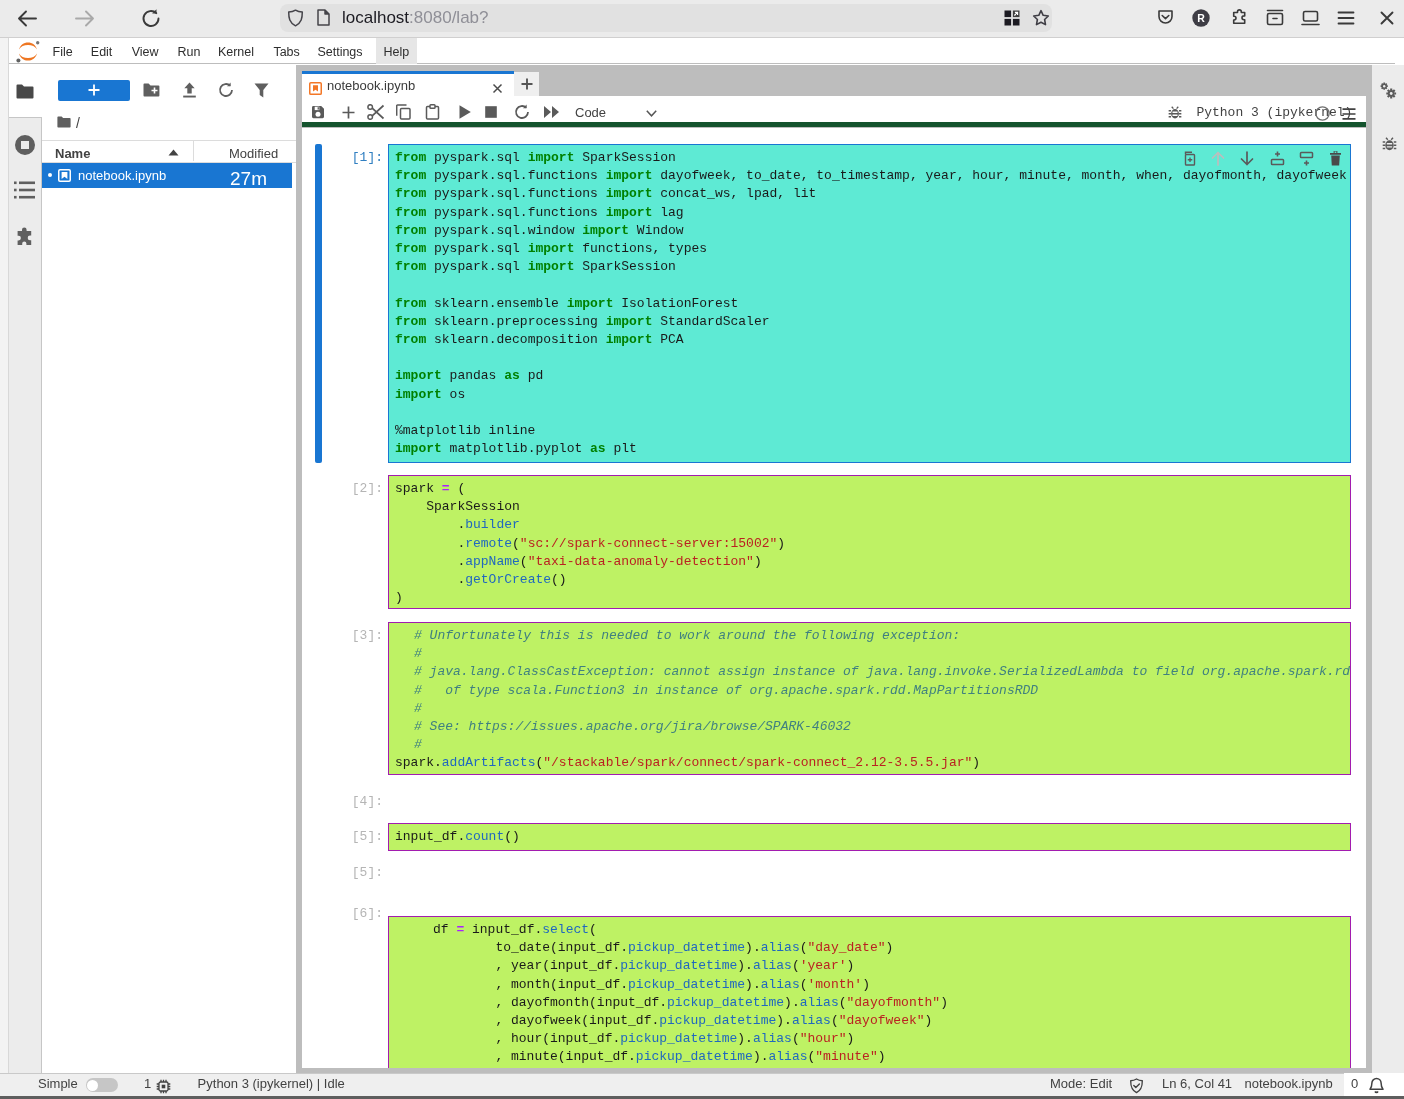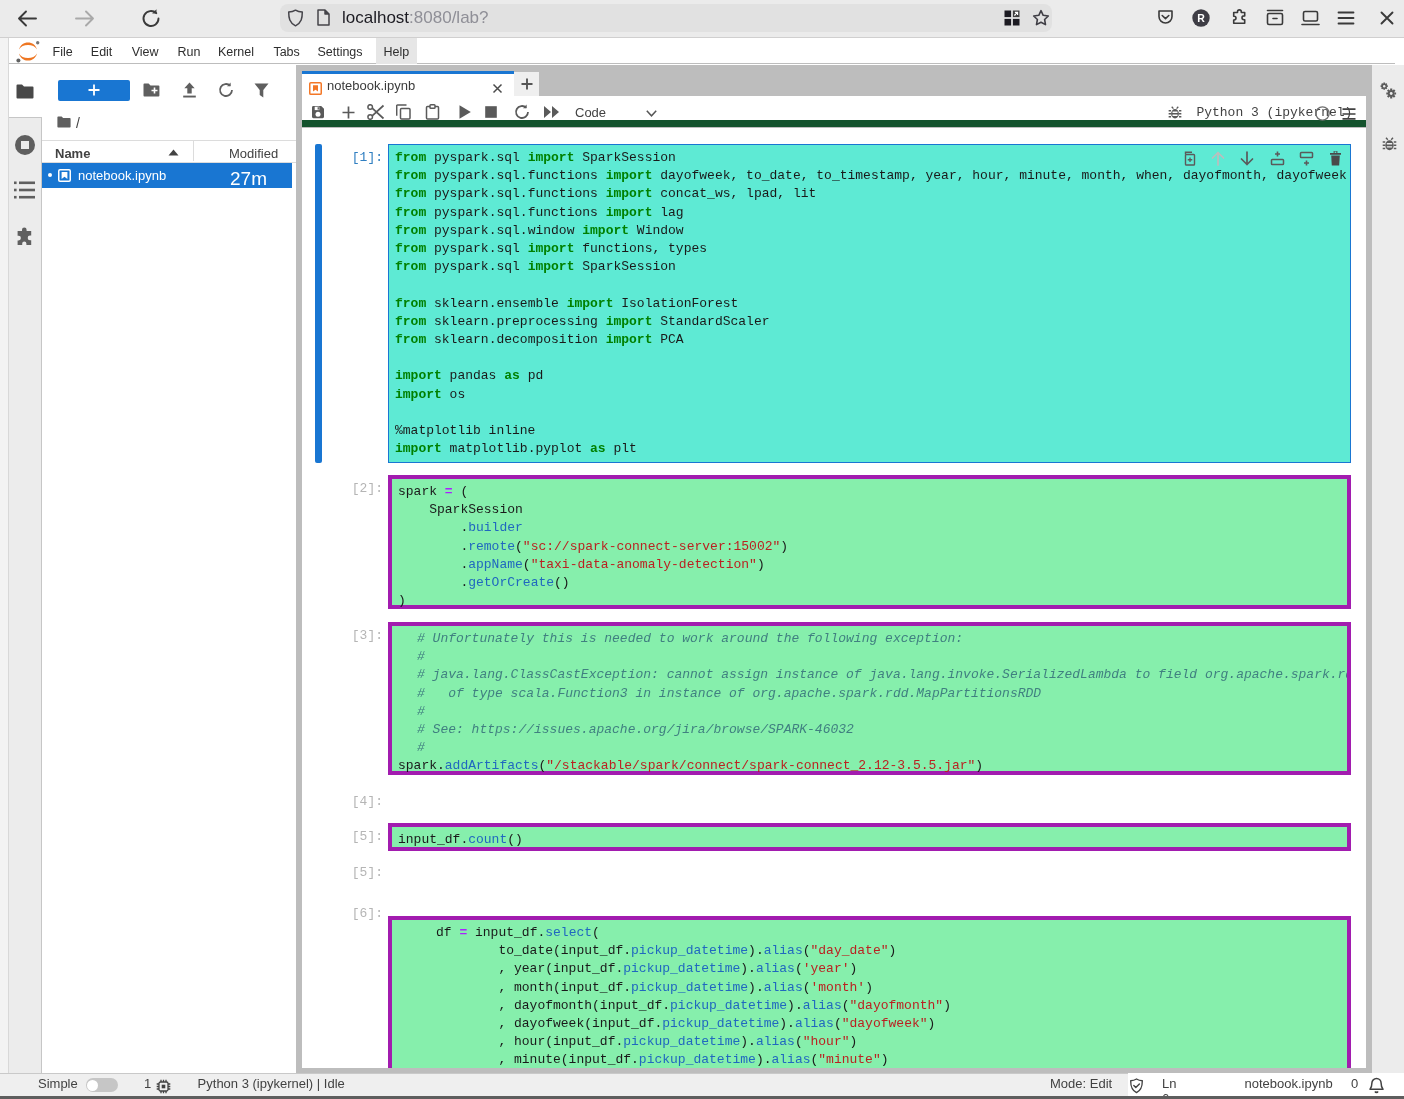--- a/index.html
+++ b/index.html
@@ -18,36 +18,36 @@
 
 #leftcol { left:0; top:38px; width:9px; height:1035px; background:#f3f3f3; border-right:1px solid #d8d8d8; }
 #sidestrip { left:9px; top:65px; width:33px; height:1008px; background:#ececec; }
 #sidesel { left:9px; top:65px; width:33px; height:52px; background:#fff; }
 #filepanel { left:42px; top:65px; width:254px; height:1008px; background:#fff; }
 #dock { left:296px; top:65px; width:1076px; height:1008px; background:#bdbdbd; }
 #rightstrip { left:1372px; top:65px; width:32px; height:1008px; background:#ececec; }
 
 #tab1 { left:6px; top:6px; width:212px; height:25px; background:#fff; border-top:3px solid #1976d2; }
 #tabplus { left:218px; top:7px; width:25px; height:24px; background:#efefef; }
-#nbtoolbar { left:6px; top:31px; width:1064px; height:31px; background:#fff; border-bottom:7px solid #14532d; }
+#nbtoolbar { left:6px; top:31px; width:1064px; height:31px; background:#fff; border-bottom:5px solid #14532d; }
 #nbarea { left:6px; top:63px; width:1064px; height:940px; background:#fff; overflow:hidden; }
 
-.cell { position:absolute; left:86px; width:963px; background:#86efac; border:4px solid #a21caf; }
+.cell { position:absolute; left:86px; width:963px; background:#bef264; border:1px solid #a21caf; }
 .cell.active { background:#5eead4; border:1px solid #1976d2; }
 .collapser { position:absolute; left:13px; width:7px; border-radius:2px; }
 .prompt { position:absolute; left:0; width:81px; text-align:right; font-family:"Liberation Mono", monospace; font-size:13px; line-height:18.2px; color:#b5b5b5; }
 .prompt.active { color:#307fc1; }
 pre.code { font-family:"Liberation Mono", monospace; font-size:13px; line-height:18.2px; color:#1a1a1a; padding:4px 0 4px 6px; white-space:pre; overflow:hidden; }
 .k { color:#008000; font-weight:bold; }
 .o { color:#aa22ff; font-weight:bold; }
 .p { color:#2068bf; }
 .s { color:#ba2121; }
 .c { color:#408080; font-style:italic;margin-left:19px; }
 
-#statusbar { left:0; top:1073px; width:1128px; height:23px; background:#efefef; border-top:1px solid #c9c9c9; font-size:13px; color:#424242; }
+#statusbar { left:0; top:1073px; width:1344px; height:23px; background:#efefef; border-top:1px solid #c9c9c9; font-size:13px; color:#424242; }
 .sitem { position:absolute; top:2px; line-height:15px; }
 #bottomstrip { left:0; top:1096px; width:1404px; height:3px; background:#5e5e5e; }
 .icon { position:absolute; }
 </style>
 </head>
 <body>
 
 <div id="chrome" class="abs"></div>
 <div id="urlpill" class="abs"></div>
 <div class="urltext">localhost<span class="urlgray">:8080/lab?</span></div>

